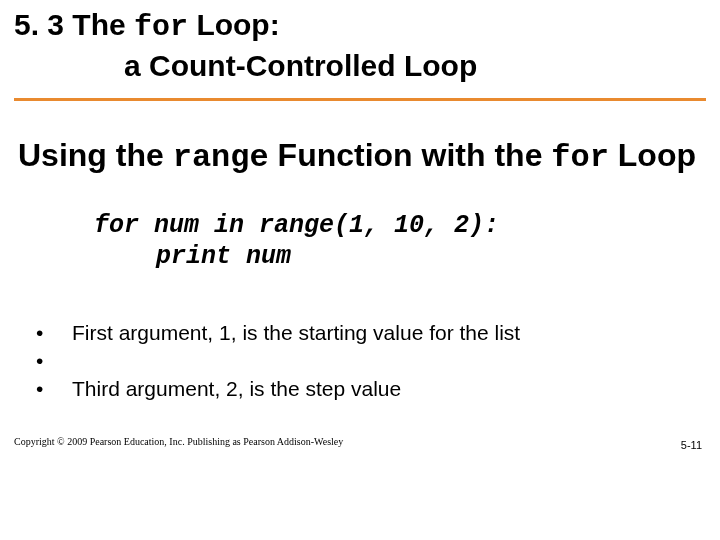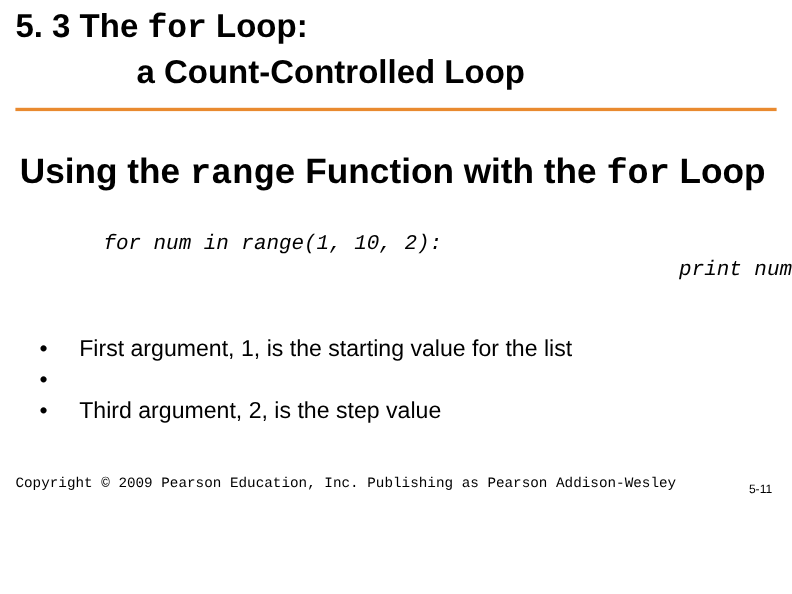--- a/index.html
+++ b/index.html
@@ -45,25 +45,25 @@
     margin-top: 36px;
     padding: 0 18px;
     font-size: 32px;
     font-weight: bold;
   }
   .code-block {
     margin-top: 34px;
     padding-left: 94px;
     font-family: "Courier New", Courier, monospace;
     font-style: italic;
-    font-size: 19px;
-    font-weight: normal;
+    font-size: 25px;
+    font-weight: bold;
     line-height: 1.25;
   }
-  .code-line2 { padding-left: 62px; text-align: right; }
+  .code-line2 { padding-left: 62px; }
   .bullets {
     margin-top: 46px;
     padding: 0 20px 0 36px;
     font-size: 21px;
     line-height: 1.35;
   }
   .bullets .row {
     display: flex;
     gap: 30px;
     align-items: flex-start;
@@ -71,22 +71,22 @@
   .bullets .dot {
     width: 6px;
     text-align: center;
     font-size: 21px;
     line-height: 1.35;
   }
   .footer-left {
     position: absolute;
     left: 14px;
     bottom: 18px;
-    font-family: Liberation Mono, monospace;
-    font-size: 13px;
+    font-family: Liberation Serif, serif;
+    font-size: 10px;
   }
   .footer-right {
     position: absolute;
     right: 18px;
     bottom: 14px;
     font-family: Arial, sans-serif;
     font-size: 11px;
   }
 </style>
 </head>

